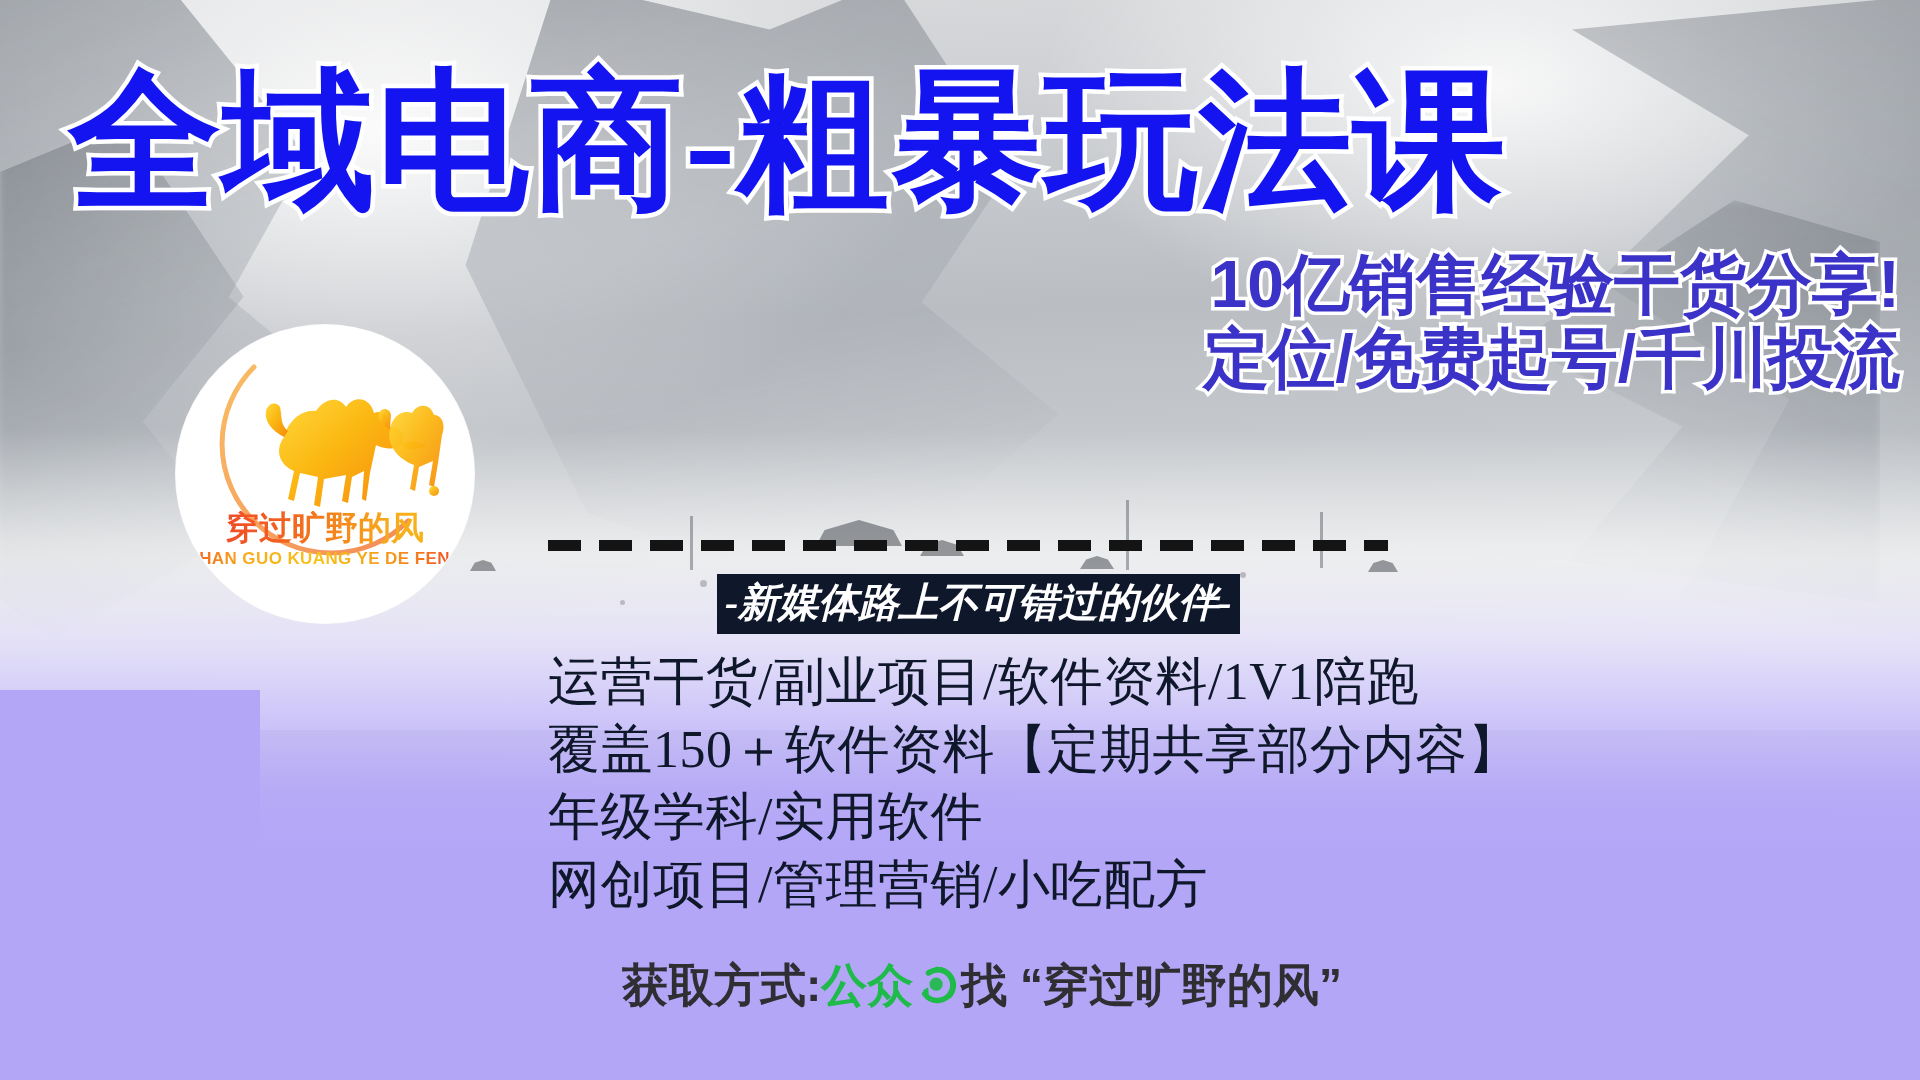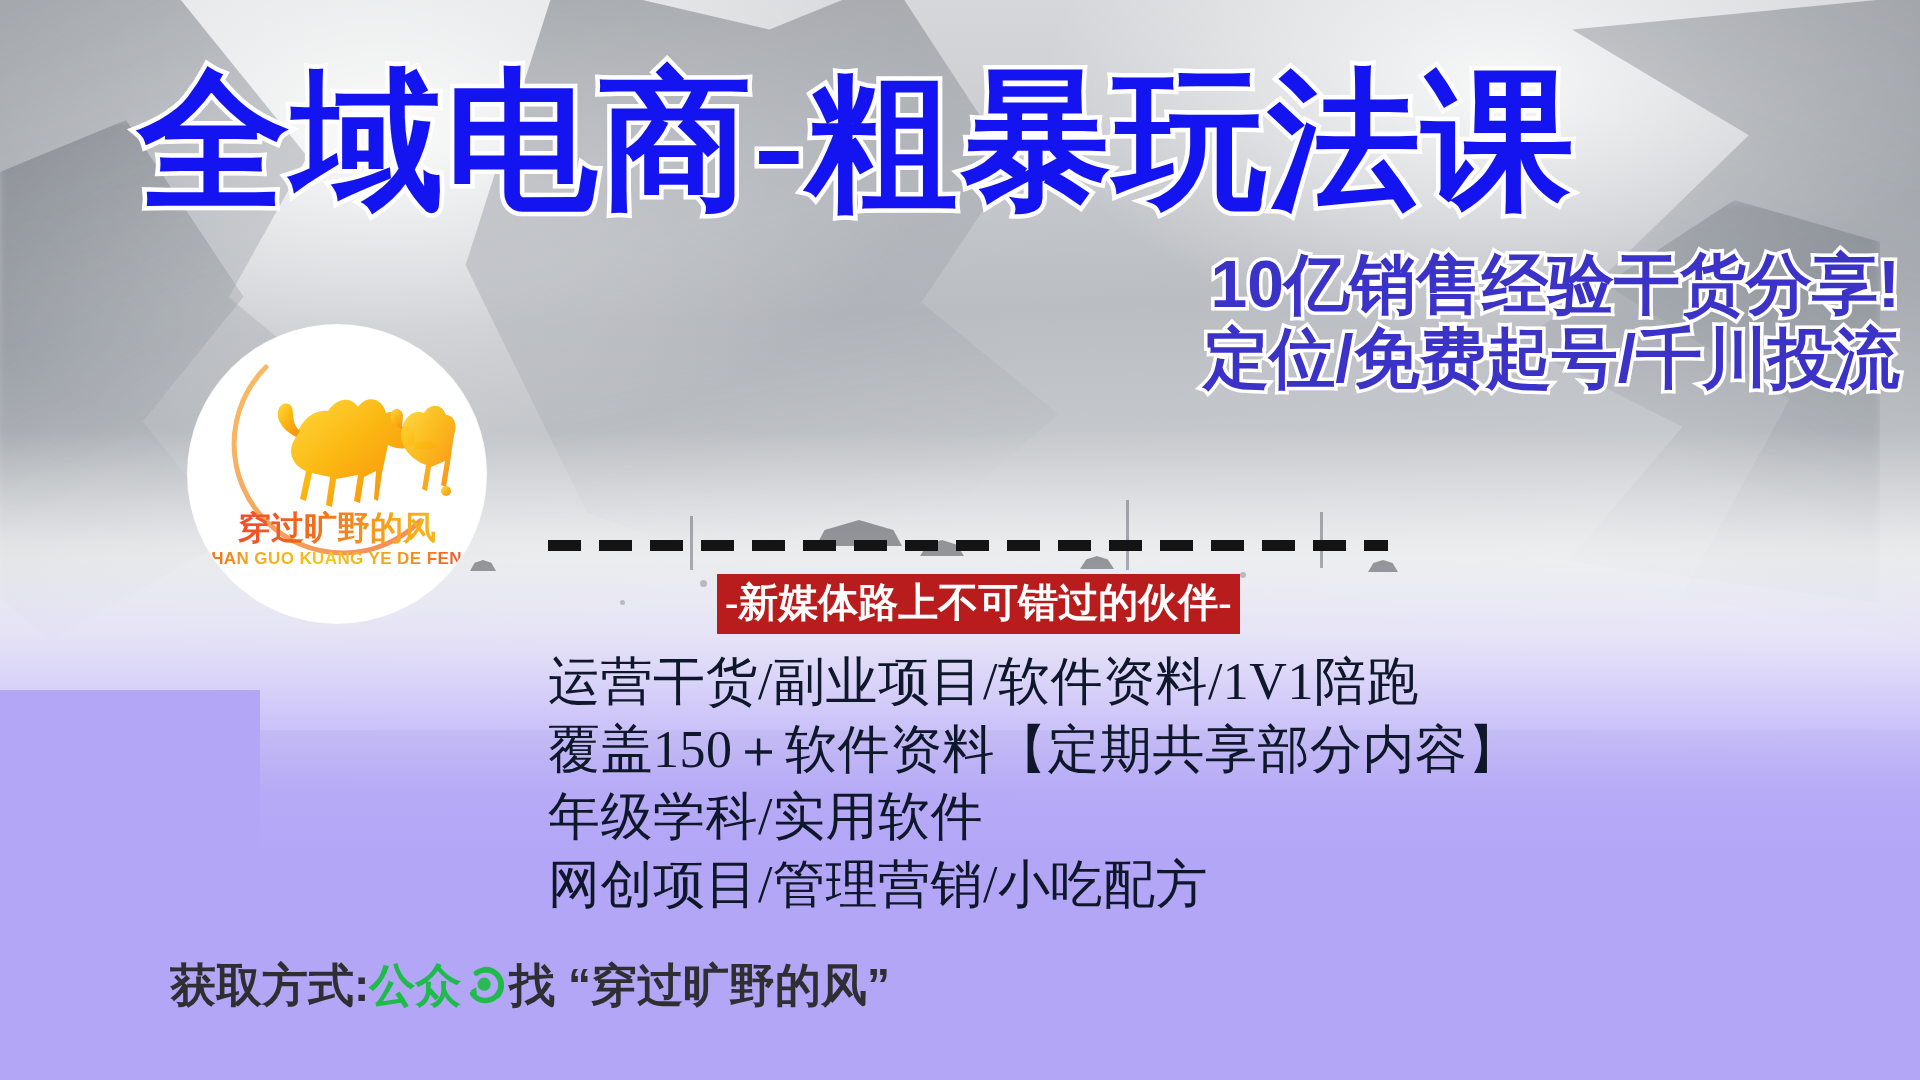--- a/index.html
+++ b/index.html
@@ -98,21 +98,21 @@
   }
   
   .lavender-left {
     position:absolute; left:0; top:690px; width:260px; height:390px;
     background:#b3a6f7;
   }
 
   
   .title {
     position:absolute; left:0; top:66px; width:1576px;
-    text-align:right;
+    text-align:center;
     font-family:"Liberation Serif","DejaVu Serif",serif;
     font-weight:700;
     font-size:152px;
     line-height:1.0;
     letter-spacing:2px;
     color:#1414f0;
     -webkit-text-stroke:9px #ffffff;
     paint-order:stroke fill;
     text-shadow:0 0 2px rgba(255,255,255,0.9);
     white-space:nowrap;
@@ -137,49 +137,50 @@
   
   .divider {
     position:absolute; left:548px; top:540px; width:840px; height:11px;
     background:repeating-linear-gradient(90deg,
       #141414 0px, #141414 33px, rgba(0,0,0,0) 33px, rgba(0,0,0,0) 51px);
   }
 
   
   .tagline {
     position:absolute; left:717px; top:574px;
-    background:#b91c1c;
+    background:#0f172a;
     color:#ffffff;
     font-family:"Liberation Serif","DejaVu Serif",serif;
     font-weight:700;
     font-size:40px;
     line-height:1.0;
     padding:9px 8px 11px 8px;
     white-space:nowrap;
     letter-spacing:0px;
+    font-style:italic;
   }
 
   
   .body-list {
     position:absolute; left:548px; top:648px; width:1320px;
   }
   .body-line {
     font-family:"Liberation Serif","DejaVu Serif",serif;
     font-weight:400;
     font-size:52px;
     line-height:1.30;
     color:#0f172a;
     white-space:nowrap;
     letter-spacing:0.5px;
   }
 
   
   .cta {
-    position:absolute; left:0; top:962px; width:1770px;
-    text-align:left;
+    position:absolute; left:12px; top:962px; width:1770px;
+    text-align:center;
     font-family:"Liberation Sans","DejaVu Sans",sans-serif;
     font-weight:700;
     font-size:46px;
     line-height:1.0;
     color:#2f2f33;
     white-space:nowrap;
   }
   .cta .cta-pad { padding-left:170px; }
   .cta .green { color:#1fbb4a; }
   .wechat-ico {
@@ -188,21 +189,20 @@
   }
 
   
   .logo {
     position:absolute; left:176px; top:325px;
     width:298px; height:298px;
     border-radius:50%;
     background:#ffffff;
     box-shadow:0 0 0 1px rgba(255,255,255,0.9);
     overflow:hidden;
-    margin-left:12px;
   }
   .logo svg { display:block; width:298px; height:298px; }
   .logo-cn {
     position:absolute; left:0; top:186px; width:298px;
     text-align:center;
     font-family:"Liberation Sans","DejaVu Sans",sans-serif;
     font-weight:700; font-size:33px; line-height:1;
     background:linear-gradient(90deg,#f03c2e 0%,#f2641e 38%,#f7a81b 70%,#f5c518 100%);
     -webkit-background-clip:text; background-clip:text; color:transparent;
     white-space:nowrap;

